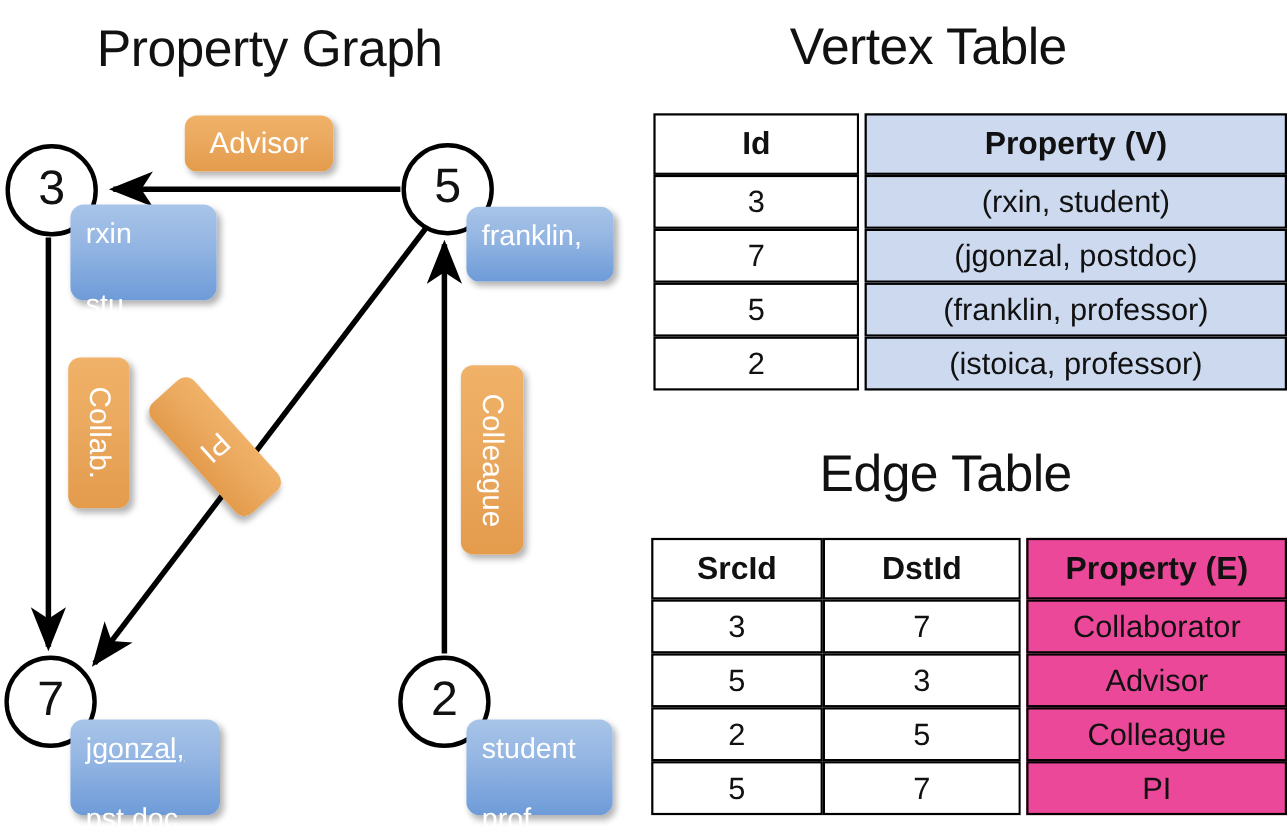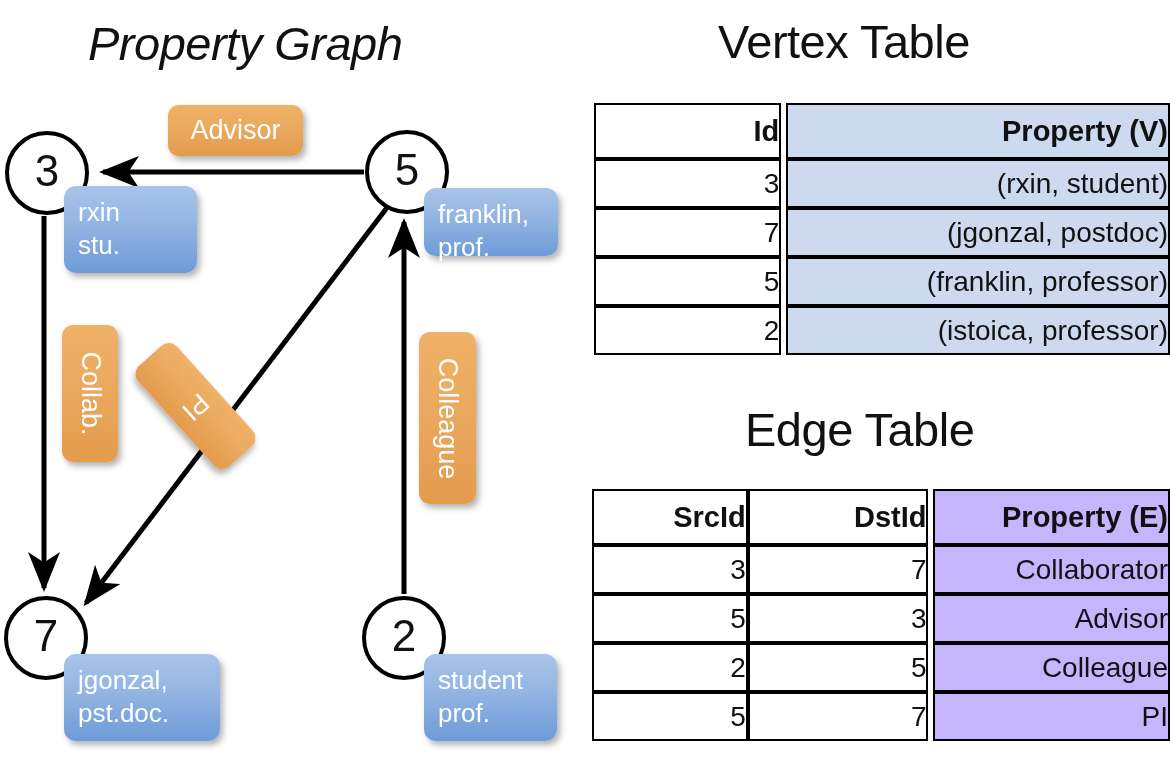--- a/index.html
+++ b/index.html
@@ -19,21 +19,21 @@
   
   .title {
     position: absolute;
     font-weight: 400;
     font-size: 47px;
     line-height: 1;
     letter-spacing: -0.5px;
     white-space: nowrap;
     color: #111;
   }
-  #title-property-graph { left: 88px;  top: 20px; font-style: italic; }
+  #title-property-graph { left: 88px;  top: 20px; }
   #title-vertex-table   { left: 718px; top: 18px; }
   #title-edge-table     { left: 745px; top: 406px; }
 
   
   #graph-panel {
     position: absolute;
     left: 0; top: 0;
     width: 585px; height: 760px;
   }
   #graph-edges {
@@ -73,23 +73,23 @@
     box-shadow: 3px 4px 6px rgba(0,0,0,0.30);
     color: #ffffff;
     font-size: 26px;
     line-height: 1.28;
     padding: 10px 16px 0 14px;
     box-sizing: border-box;
     z-index: 4;
   }
   #vbox-rxin     { left: 64px;  top: 186px; width: 133px; height: 87px; }
   #vbox-franklin { left: 424px; top: 188px; width: 134px; height: 68px; }
-  #vbox-jgonzal  { left: 64px;  top: 654px; width: 156px; height: 87px; }
+  #vbox-jgonzal  { left: 64px;  top: 654px; width: 136px; height: 87px; text-decoration: underline; }
   #vbox-istoica  { left: 424px; top: 654px; width: 133px; height: 87px; }
-  .vbox .l2 { display: block; }
+  .vbox .l2 { display: block; margin-top: 31px; }
 
   
   .ebox {
     position: absolute;
     border-radius: 11px;
     background: linear-gradient(180deg, #f0b268 0%, #eaa95f 45%, #e49b4c 100%);
     box-shadow: 3px 4px 6px rgba(0,0,0,0.30);
     color: #ffffff;
     font-size: 27px;
     line-height: 1;
@@ -130,21 +130,21 @@
 
   
   table.grid {
     position: absolute;
     border-collapse: separate;
     border-spacing: 0;
     table-layout: fixed;
   }
   table.grid td, table.grid th {
     border: 2px solid #000;
-    text-align: right;
+    text-align: center;
     font-weight: 400;
     font-size: 28px;
     color: #111;
     padding: 0;
     height: 45px;
     line-height: 1;
     vertical-align: middle;
   }
   table.grid th {
     font-weight: 700;
@@ -154,21 +154,21 @@
   
   .sep { border: none !important; width: 5px; padding: 0 !important; background: #fff; }
 
   #vertex-table { left: 594px; top: 103px; }
   #vertex-table .c-id   { width: 186px; }
   #vertex-table .c-prop { width: 384px; background: #ccd9ef; }
 
   #edge-table { left: 592px; top: 489px; }
   #edge-table .c-src  { width: 155px; }
   #edge-table .c-dst  { width: 181px; }
-  #edge-table .c-prop { width: 236px; background: #c4b5fd; margin-top: 36px; }
+  #edge-table .c-prop { width: 236px; background: #ec4899; margin-top: 36px; }
 </style>
 </head>
 <body>
 
 <div class="title" id="title-property-graph">Property Graph</div>
 <div class="title" id="title-vertex-table">Vertex Table</div>
 <div class="title" id="title-edge-table">Edge Table</div>
 
 <div id="graph-panel">
 

